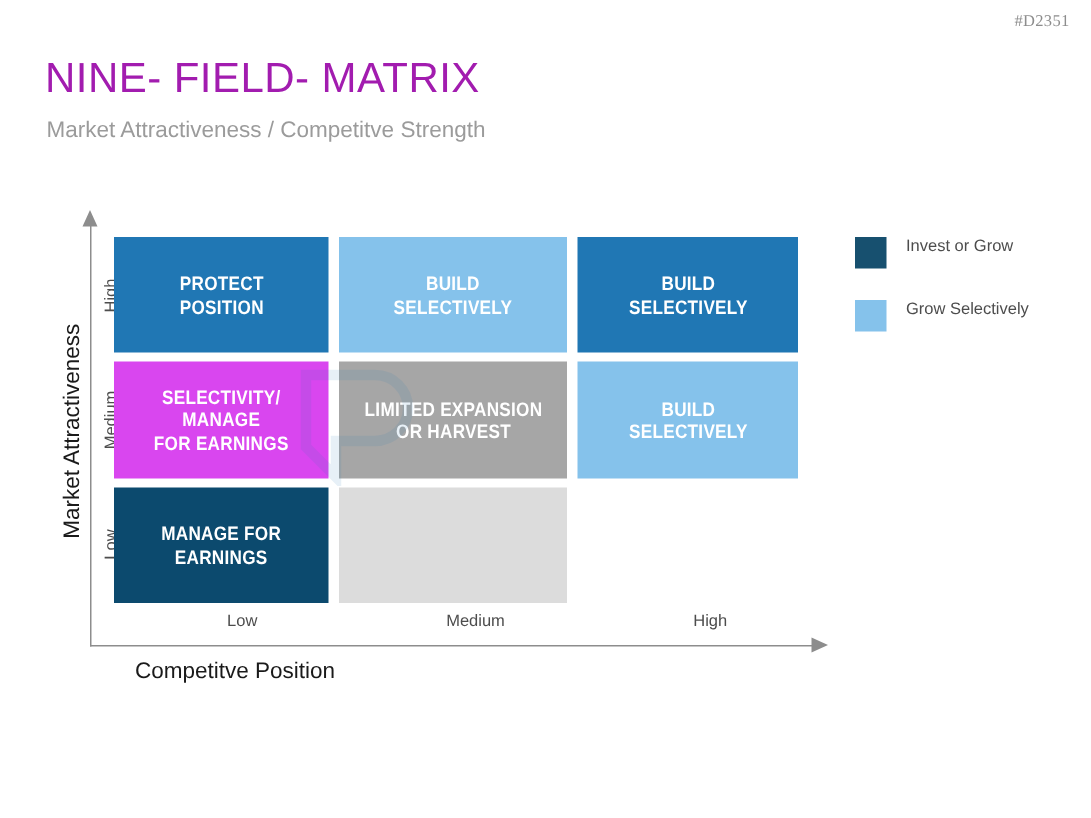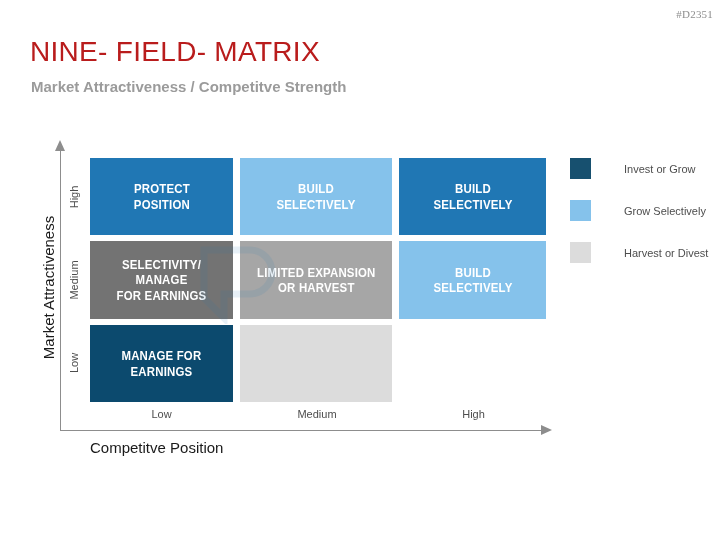--- a/index.html
+++ b/index.html
@@ -28,29 +28,29 @@
   }
 
   
   .title {
     position: absolute;
     left: 30px;
     top: 36px;
     font-size: 28px;
     font-weight: 400;
     letter-spacing: 0.3px;
-    color: #b91c1c;
+    color: #a21caf;
     white-space: nowrap;
   }
   .subtitle {
     position: absolute;
     left: 31px;
     top: 78px;
     font-size: 15px;
-    font-weight: 700;
+    font-weight: 400;
     color: #9b9b9b;
     white-space: nowrap;
   }
 
   
   .watermark {
     position: absolute;
     left: 196px;
     top: 244px;
     width: 230px;
@@ -147,21 +147,21 @@
     text-align: center;
     white-space: nowrap;
   }
   .x-tick.c0 { left: 90px;  width: 143px; }
   .x-tick.c1 { left: 241px; width: 152px; }
   .x-tick.c2 { left: 400px; width: 147px; }
 
   
   .grid {
     position: absolute;
-    left: 90px;
+    left: 76px;
     top: 158px;
     width: 457px;
     height: 243px;
     display: grid;
     grid-template-columns: 143px 152px 147px;
     grid-template-rows: 77px 78px 77px;
     column-gap: 7px;
     row-gap: 6px;
   }
   .cell {
@@ -185,24 +185,22 @@
 
   
   .legend {
     position: absolute;
     left: 570px;
     top: 158px;
     width: 150px;
   }
   .legend-row {
     display: flex;
-    align-items: center;
     height: 21px;
     margin-bottom: 21px;
-    gap: 20px;
   }
   .legend-swatch {
     width: 21px;
     height: 21px;
     flex: 0 0 21px;
   }
   .legend-label {
     margin-left: 13px;
     font-size: 11px;
     color: #4d4d4d;
@@ -236,21 +234,21 @@
   <div class="grid">
     <div class="cell" style="background: rgb(32, 119, 180);">
       <span>PROTECT<br>POSITION</span>
     </div>
     <div class="cell" style="background: rgb(133, 194, 235);">
       <span>BUILD<br>SELECTIVELY</span>
     </div>
     <div class="cell" style="background: rgb(32, 119, 180);">
       <span>BUILD<br>SELECTIVELY</span>
     </div>
-    <div class="cell" style="background: #737373; align-items: center;">
+    <div class="cell" style="background: #d946ef; align-items: center;">
       <span>SELECTIVITY/ MANAGE<br>FOR  EARNINGS</span>
     </div>
     <div class="cell" style="background: rgb(166, 166, 166);">
       <span>LIMITED EXPANSION<br>OR HARVEST</span>
     </div>
     <div class="cell" style="background: rgb(133, 194, 235);">
       <span>BUILD<br>SELECTIVELY</span>
     </div>
     <div class="cell" style="background: #0c4a6e;">
       <span>MANAGE FOR<br>EARNINGS</span>
@@ -266,19 +264,15 @@
 
   <div class="legend">
     <div class="legend-row">
       <div class="legend-swatch" style="background: rgb(23, 80, 111);"></div>
       <div class="legend-label">Invest or Grow</div>
     </div>
     <div class="legend-row">
       <div class="legend-swatch" style="background: rgb(133, 194, 235);"></div>
       <div class="legend-label">Grow Selectively</div>
     </div>
-    <div class="legend-row">
-      <div class="legend-swatch" style="background: rgb(220, 220, 220);"></div>
-      <div class="legend-label">Harvest or Divest</div>
-    </div>
   </div>
 
 </div>
 
 </body></html>

